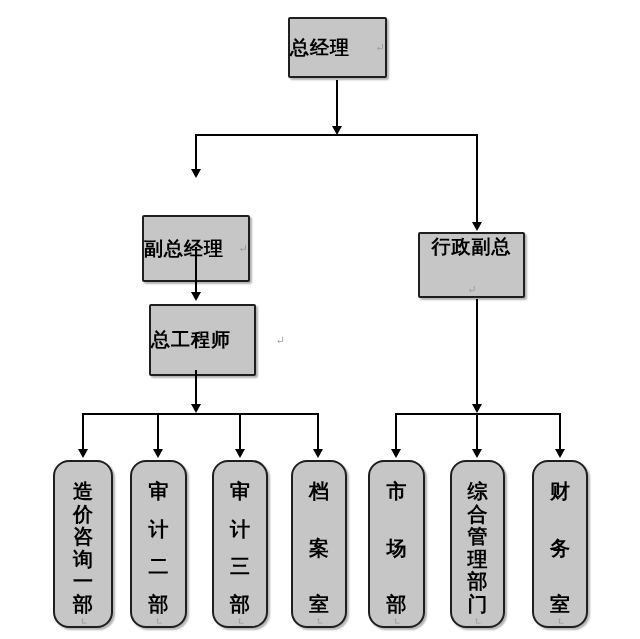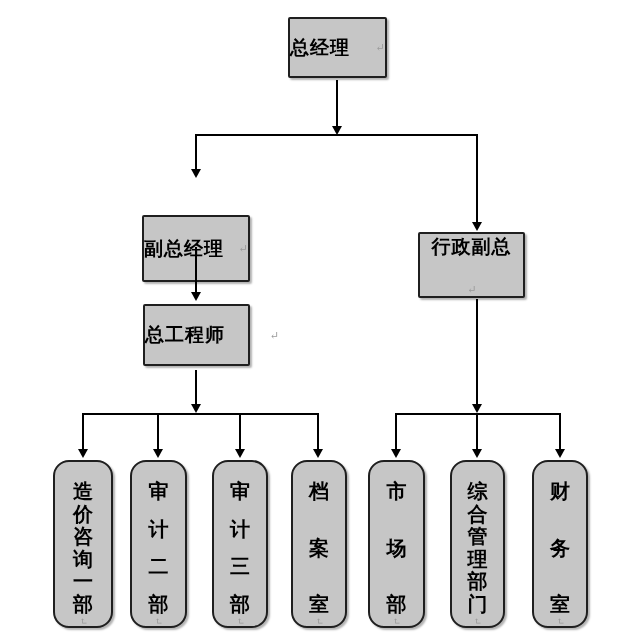--- a/index.html
+++ b/index.html
@@ -73,21 +73,21 @@
   <div class="node hnode" style="left:142px; top:179px; width:108px; height:67px;margin-top:36px;">
     <span>副总经理</span>
       <span class="hmark">↵</span>
   </div>
 
   <div class="node hnode" style="left:418px; top:232px; width:107px; height:66px;flex-direction:column;">
     <span>行政副总</span>
       <span class="hmark">↵</span>
   </div>
 
-  <div class="node hnode" style="left:143px; top:304px; width:107px; height:62px;gap:44px;">
+  <div class="node hnode" style="left:149px; top:304px; width:107px; height:72px;gap:44px;">
     <span>总工程师</span>
       <span class="hmark">↵</span>
   </div>
 
   <div class="node vnode" style="left:53px; top:460px; width:60px; height:168px;">
     <div class="vlabel">
         <span>造</span>
         <span>价</span>
         <span>咨</span>
         <span>询</span>

